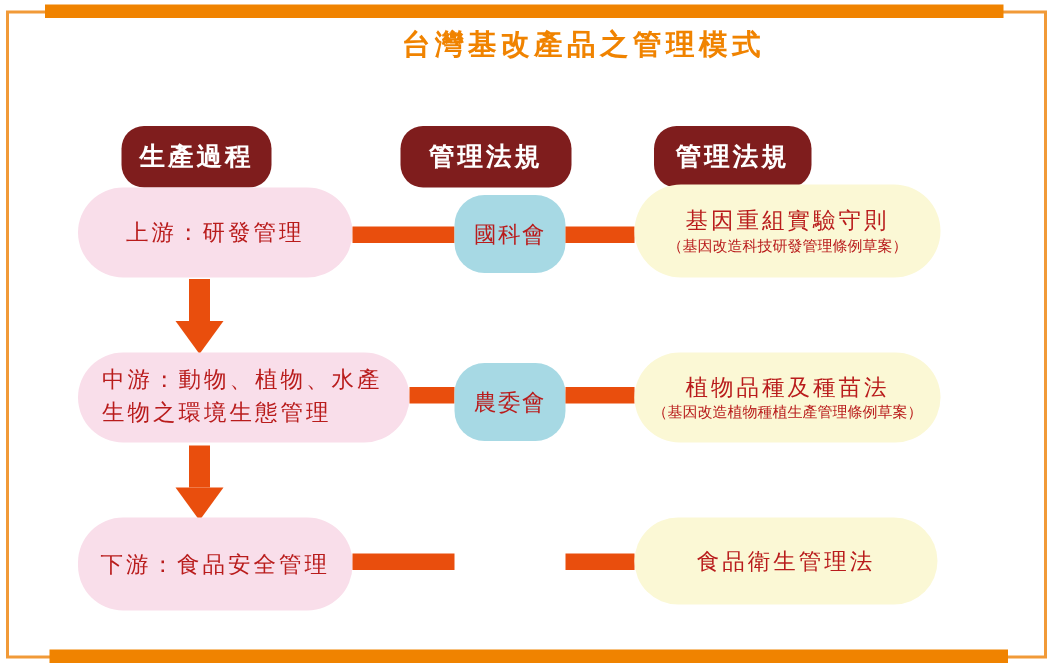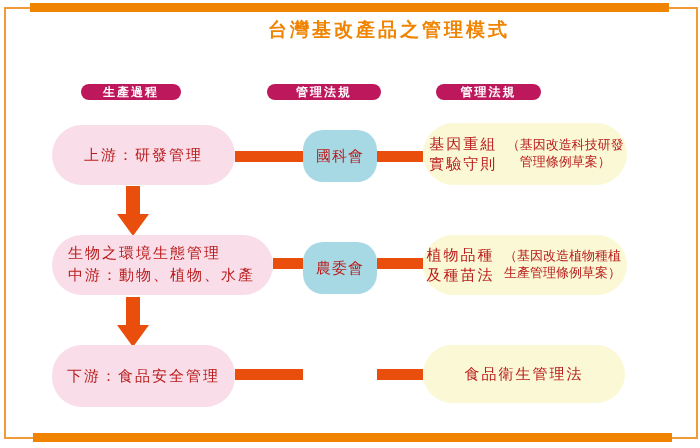--- a/index.html
+++ b/index.html
@@ -18,35 +18,35 @@
   }
   .bar-top{position:absolute;left:30px;top:3px;width:639px;height:9px;background:#F08300;}
   .bar-bottom{position:absolute;left:33px;top:433px;width:639px;height:9px;background:#F08300;}
   
   .title{
     position:absolute;top:17px;left:0;width:700px;text-align:center;
     font-size:19px;font-weight:bold;color:#F08300;letter-spacing:3px;margin-left:39px;
   }
   
   .pill{
-    position:absolute;top:84px;height:16px;border-radius:15px;background:#be185d;
-    color:#ffffff;font-size:12px;font-weight:bold;letter-spacing:2px;
+    position:absolute;top:84px;height:41px;border-radius:15px;background:#7f1d1d;
+    color:#ffffff;font-size:17px;font-weight:bold;letter-spacing:2px;
     display:flex;align-items:center;justify-content:center;
   }
   .pill-1{left:81px;width:100px;}
   .pill-2{left:267px;width:114px;}
   .pill-3{left:436px;width:105px;}
   
   .box{position:absolute;display:flex;align-items:center;justify-content:center;
        color:#b91c1c;box-sizing:border-box;}
   .pink{background:#F9DEEA;border-radius:30px;font-size:15px;letter-spacing:2px;}
   .blue{background:#A7D9E4;border-radius:20px;font-size:15px;letter-spacing:1px;}
-  .yellow{background:#FBF8D5;border-radius:31px;flex-direction:row;text-align:center;}
+  .yellow{background:#FBF8D5;border-radius:31px;flex-direction:column;text-align:center;}
   .yellow .law-main{font-size:15px;letter-spacing:2px;line-height:1.35;}
-  .yellow .law-note{font-size:13px;letter-spacing:0;line-height:1.3;}
+  .yellow .law-note{font-size:10px;letter-spacing:0;line-height:1.3;}
   .pink-1{left:52px;top:125px;width:183px;height:60px;}
   .blue-1{left:303px;top:130px;width:74px;height:52px;}
   .yellow-1{left:423px;top:123px;width:204px;height:62px;}
   .pink-2{left:52px;top:235px;width:221px;height:60px;
           flex-direction:column;align-items:flex-start;justify-content:center;
           padding-left:16px;line-height:1.45;}
   .blue-2{left:303px;top:242px;width:74px;height:52px;}
   .yellow-2{left:423px;top:235px;width:204px;height:60px;}
   .pink-3{left:52px;top:345px;width:183px;height:62px;}
   .blue-3{left:303px;top:350px;width:74px;height:52px;}
@@ -91,22 +91,22 @@
     <div class="law-main">基因重組實驗守則</div>
     <div class="law-note">（基因改造科技研發管理條例草案）</div>
   </div>
 
   <div class="arrow arrow-1">
     <div class="shaft"></div>
     <div class="head"></div>
   </div>
 
   <div class="box pink pink-2">
+    <div>中游：動物、植物、水產</div>
     <div>生物之環境生態管理</div>
-    <div>中游：動物、植物、水產</div>
   </div>
   <div class="conn conn-2a"></div>
   <div class="box blue blue-2">農委會</div>
   <div class="conn conn-2b"></div>
   <div class="box yellow yellow-2">
     <div class="law-main">植物品種及種苗法</div>
     <div class="law-note">（基因改造植物種植生產管理條例草案）</div>
   </div>
 
   <div class="arrow arrow-2">

